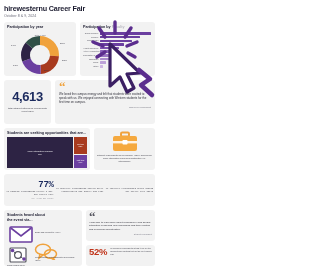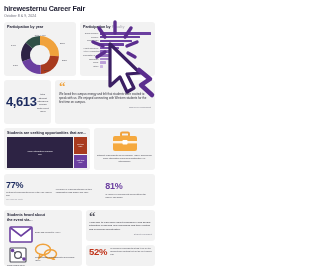--- a/index.html
+++ b/index.html
@@ -59,21 +59,21 @@
   .bar-lbl {
     width: 17px; font-size: 2.1px; color: #55555f; text-align: right;
     padding-right: 1.6px; overflow: hidden; white-space: nowrap; line-height: 3px;
   }
   .bar-track { flex: 1; height: 2.6px; position: relative; }
   .bar-fill { height: 100%; border-radius: 0.5px; }
 
   
   .row2 { display: flex; gap: 4px; margin-top: 4px; }
   .bigstat-card {
-    width: 47px; height: 44px; display: flex; flex-direction: row;
+    width: 47px; height: 44px; display: flex; flex-direction: column;
     align-items: center; justify-content: center; padding: 3px 2px;
   }
   .bigstat-num {
     font-size: 13px; font-weight: bold; color: #1b2a5e; letter-spacing: -0.4px;
     line-height: 14px;
   }
   .bigstat-cap {
     font-size: 2.5px; color: #44444f; text-align: center; margin-top: 2.5px;
     line-height: 3.3px;
   }
@@ -119,21 +119,21 @@
   .icon-cap {
     font-size: 2.3px; color: #44444f; text-align: center; line-height: 3.1px;
     margin-top: 2px;
   }
 
   
   .pct-card {
     margin-top: 4px; height: 32px; display: flex; align-items: center;
     padding: 2px 1px;
   }
-  .pct-col { flex: 1; text-align: left; padding: 0 1px; }
+  .pct-col { flex: 1; text-align: right; padding: 0 1px; font-family: Liberation Mono, monospace; }
   .pct-num { font-size: 9px; font-weight: bold; letter-spacing: -0.3px; line-height: 10px; }
   .pct-cap { font-size: 2.2px; color: #44444f; line-height: 2.9px; margin-top: 1.5px; }
   .pct-sub { font-size: 1.8px; color: #8b8b95; line-height: 2.4px; margin-top: 0.8px; }
 
   
   .row5 { display: flex; gap: 4px; margin-top: 4px; }
   .chan-card { width: 78px; height: 56px; padding: 3px; position: relative; }
   .chan-title {
     font-size: 3.7px; font-weight: bold; color: #1b1b2f; line-height: 4.6px;
   }
@@ -308,21 +308,20 @@
   <div class="card pct-card">
     <div class="pct-col">
       <div class="pct-num" style="color:#1b2a5e">77%</div>
       <div class="pct-cap">of student respondents prefer a two-day Career Fair</div>
       <div class="pct-sub">(vs. a one-day event)</div>
     </div>
     <div class="pct-col">
       <div class="pct-cap">of employer respondents agreed their organization was simple and easy</div>
     </div>
     <div class="pct-col">
-      <div class="pct-num" style="color:#6b3fa0">81%</div>
       <div class="pct-cap">of employer respondents would attend the Career Fair again</div>
     </div>
   </div>
 
   <div class="row5">
 
     <div class="card chan-card">
       <div class="chan-title">Students heard about</div>
       <div class="chan-title">the event via...</div>
       <div class="chan-grid">

